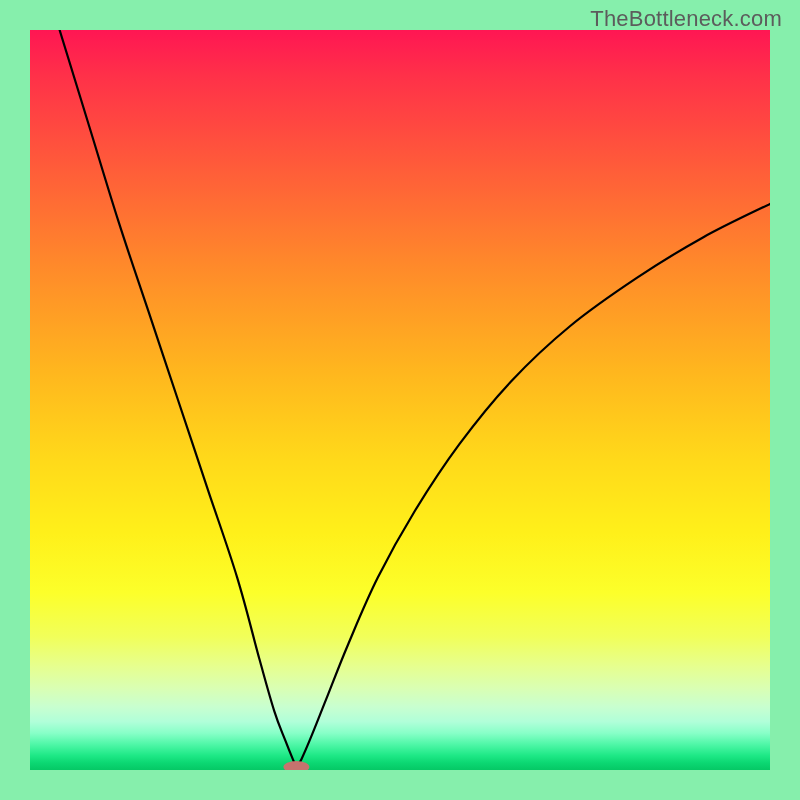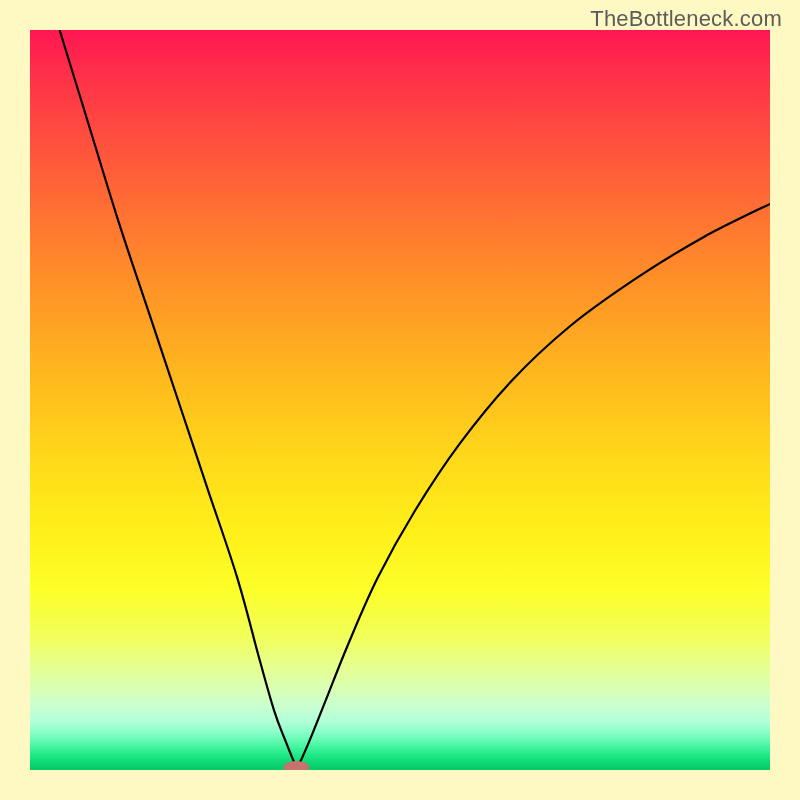--- a/index.html
+++ b/index.html
@@ -1,20 +1,20 @@
 <!DOCTYPE html>
 <html><head>
 <meta charset="utf-8">
 <style>
   * { margin: 0; padding: 0; box-sizing: border-box; }
   html, body { width: 800px; height: 800px; overflow: hidden; background: #000; }
   .outer {
     width: 800px;
     height: 800px;
-    background: #fef9c3;
+    background: #86efac;
     position: relative;
   }
   .watermark {
     position: absolute;
     top: 6px;
     right: 18px;
     font-family: Arial, Helvetica, sans-serif;
     font-size: 22px;
     color: #5c5c5c;
     letter-spacing: 0.2px;

